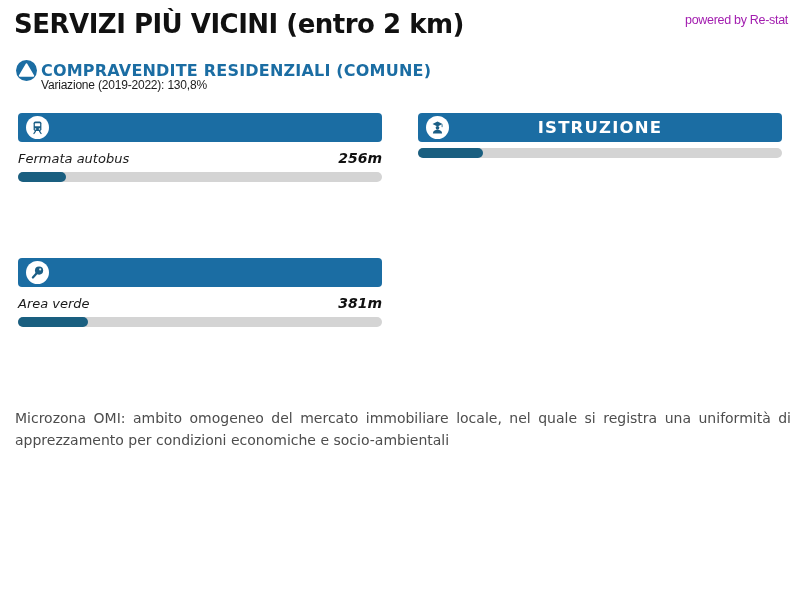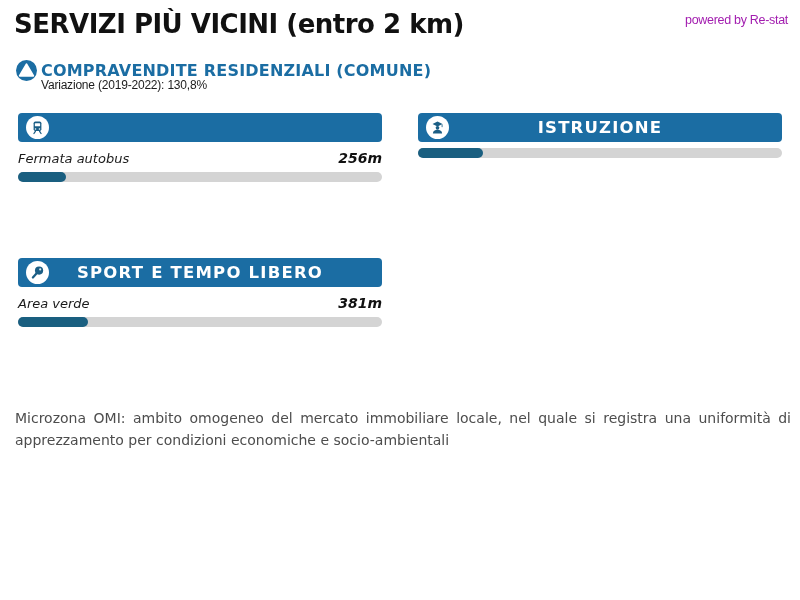--- a/index.html
+++ b/index.html
@@ -100,21 +100,20 @@
 
   <div class="card card-sport">
     <div class="card-header">
       <span class="card-icon-circle">
         <svg width="17" height="17" viewBox="0 0 24 24">
           <circle cx="14.2" cy="9.2" r="5.8" fill="#1b5e85"></circle>
           <line x1="10.5" y1="13.5" x2="5.5" y2="19" stroke="#1b5e85" stroke-width="3.2" stroke-linecap="round"></line>
           <circle cx="15.8" cy="7.6" r="1.5" fill="#ffffff" opacity="0.85"></circle>
         </svg>
       </span>
-      <span class="card-header-title">SPORT E TEMPO LIBERO</span>
     </div>
     <div class="item-row">
       <span class="item-label">Area verde</span>
       <span class="item-distance">381m</span>
     </div>
     <div class="bar-track">
       <div class="bar-fill" style="width: 19.3%;"></div>
     </div>
   </div>
 

